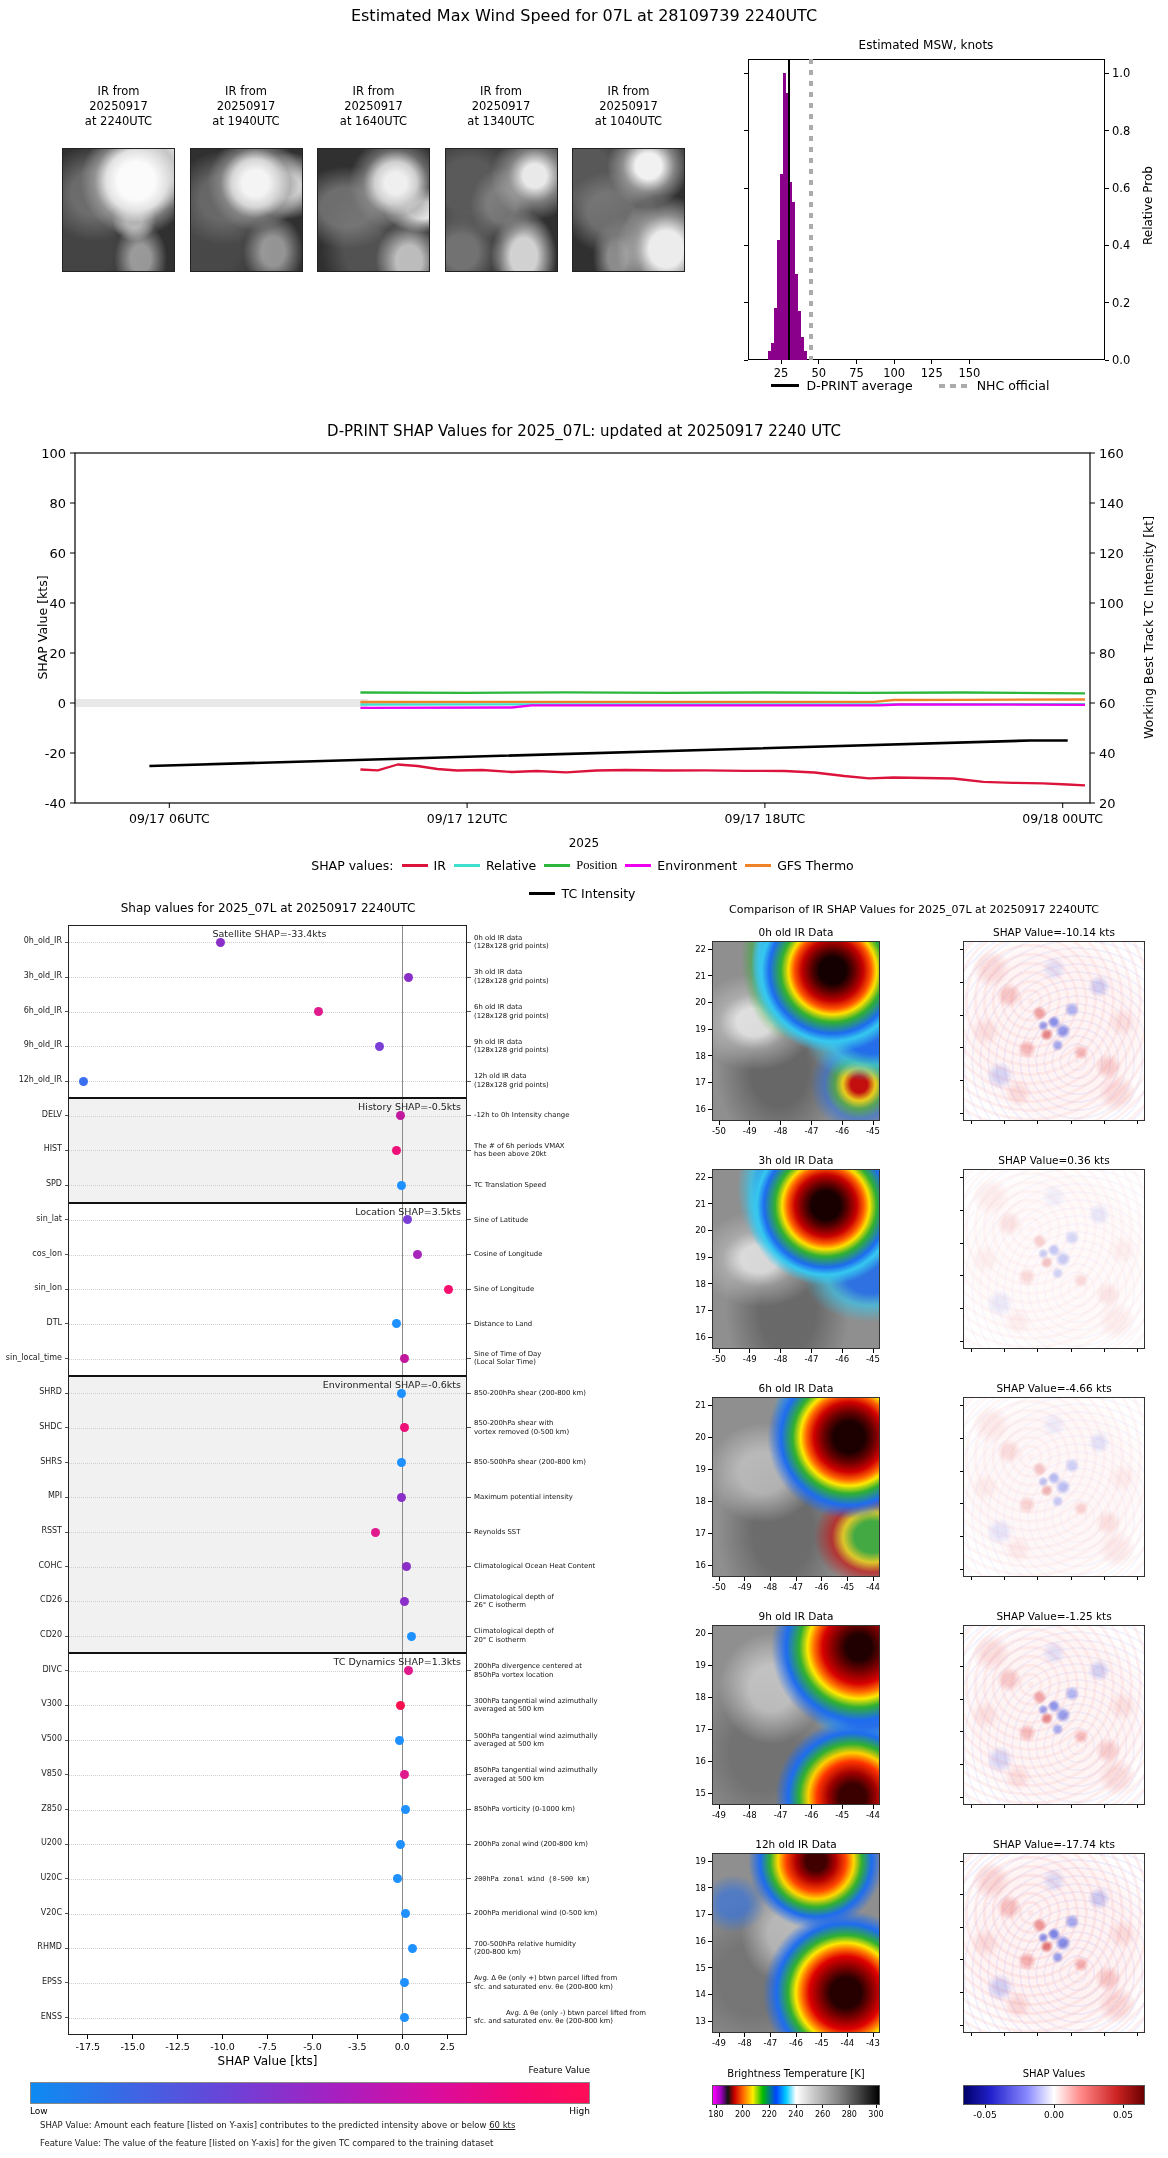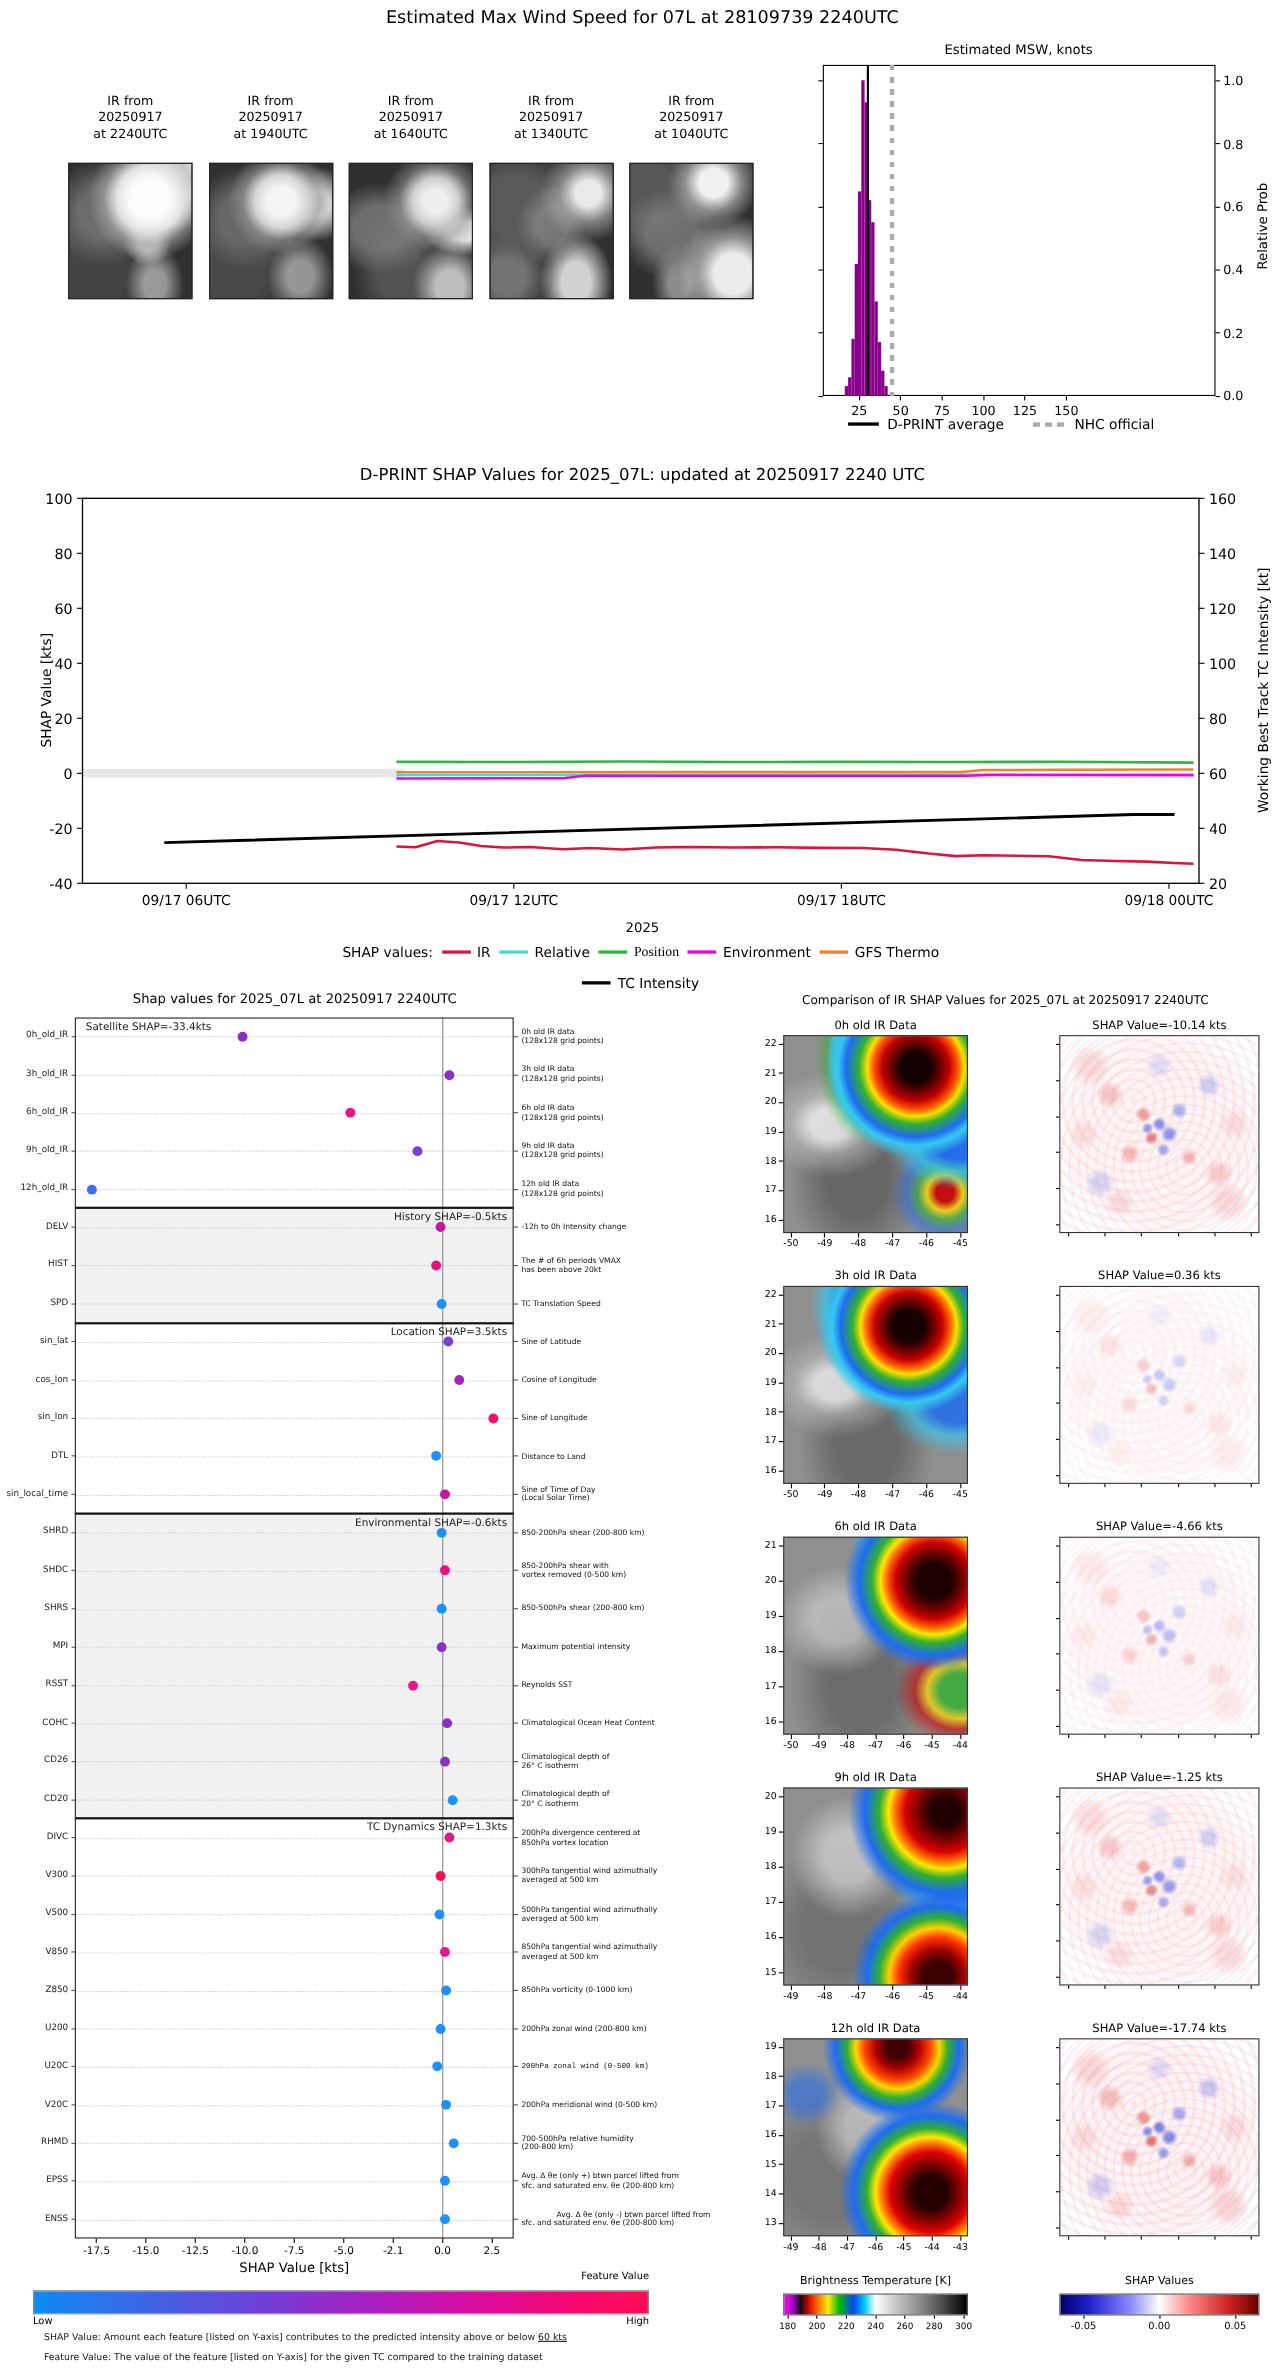--- a/index.html
+++ b/index.html
@@ -508,21 +508,21 @@
       <div style="position: relative;">sfc. and saturated env. θe (200-800 km)</div>
     </div>
     <div style="position: absolute; left: -10px; top: 2011.66px; width: 72px; text-align: right; font-size: 8px; color: rgb(34, 34, 34);">ENSS</div>
     <div style="position: absolute; left: 65px; top: 2017.16px; width: 3px; height: 1px; background: rgb(85, 85, 85);"></div>
     <div style="position: absolute; left: 467px; top: 2017.16px; width: 4px; height: 1px; background: rgb(85, 85, 85);"></div>
     <div style="position: absolute; left: 400.493px; top: 2013.16px; width: 9px; height: 9px; border-radius: 50%; background: rgb(30, 144, 255);"></div>
     <div style="position: absolute; left: 474px; top: 2009.06px; width: 175px; font-size: 6.9px; line-height: 1.22; color: rgb(17, 17, 17);">
       <div style="position: relative; margin-left: 32px;">Avg. Δ θe (only -) btwn parcel lifted from</div>
       <div style="position: relative;">sfc. and saturated env. θe (200-800 km)</div>
     </div>
-    <div style="position: absolute; left: 78px; top: 928px; width: 383px; text-align: left; font-size: 9.5px; color: rgb(34, 34, 34);">Satellite SHAP=-33.4kts</div>
+    <div style="position: absolute; left: 78px; top: 928px; width: 383px; text-align: center; font-size: 9.5px; color: rgb(34, 34, 34);">Satellite SHAP=-33.4kts</div>
     <div style="position: absolute; left: 68px; top: 1097.44px; width: 399px; height: 2px; background: rgb(17, 17, 17);"></div>
     <div style="position: absolute; left: 78px; top: 1101.44px; width: 383px; text-align: right; font-size: 9.5px; color: rgb(34, 34, 34);">History SHAP=-0.5kts</div>
     <div style="position: absolute; left: 68px; top: 1201.5px; width: 399px; height: 2px; background: rgb(17, 17, 17);"></div>
     <div style="position: absolute; left: 78px; top: 1205.5px; width: 383px; text-align: right; font-size: 9.5px; color: rgb(34, 34, 34);">Location SHAP=3.5kts</div>
     <div style="position: absolute; left: 68px; top: 1374.94px; width: 399px; height: 2px; background: rgb(17, 17, 17);"></div>
     <div style="position: absolute; left: 78px; top: 1378.94px; width: 383px; text-align: right; font-size: 9.5px; color: rgb(34, 34, 34);">Environmental SHAP=-0.6kts</div>
     <div style="position: absolute; left: 68px; top: 1652.44px; width: 399px; height: 2px; background: rgb(17, 17, 17);"></div>
     <div style="position: absolute; left: 78px; top: 1656.44px; width: 383px; text-align: right; font-size: 9.5px; color: rgb(34, 34, 34);">TC Dynamics SHAP=1.3kts</div>
     <div style="position: absolute; left: 68px; top: 925px; width: 399px; height: 1110px; border: 1.4px solid rgb(34, 34, 34); box-sizing: border-box; pointer-events: none;"></div>
     <div style="position: absolute; left: 87.2703px; top: 2035px; width: 1px; height: 4px; background: rgb(0, 0, 0);"></div>
@@ -531,21 +531,21 @@
     <div style="position: absolute; left: 112.703px; top: 2041px; width: 40px; text-align: center; font-size: 9.5px;">-15.0</div>
     <div style="position: absolute; left: 177.135px; top: 2035px; width: 1px; height: 4px; background: rgb(0, 0, 0);"></div>
     <div style="position: absolute; left: 157.635px; top: 2041px; width: 40px; text-align: center; font-size: 9.5px;">-12.5</div>
     <div style="position: absolute; left: 222.068px; top: 2035px; width: 1px; height: 4px; background: rgb(0, 0, 0);"></div>
     <div style="position: absolute; left: 202.568px; top: 2041px; width: 40px; text-align: center; font-size: 9.5px;">-10.0</div>
     <div style="position: absolute; left: 267px; top: 2035px; width: 1px; height: 4px; background: rgb(0, 0, 0);"></div>
     <div style="position: absolute; left: 247.5px; top: 2041px; width: 40px; text-align: center; font-size: 9.5px;">-7.5</div>
     <div style="position: absolute; left: 311.932px; top: 2035px; width: 1px; height: 4px; background: rgb(0, 0, 0);"></div>
     <div style="position: absolute; left: 292.432px; top: 2041px; width: 40px; text-align: center; font-size: 9.5px;">-5.0</div>
     <div style="position: absolute; left: 356.865px; top: 2035px; width: 1px; height: 4px; background: rgb(0, 0, 0);"></div>
-    <div style="position: absolute; left: 337.365px; top: 2041px; width: 40px; text-align: center; font-size: 9.5px;">-2.1</div>
+    <div style="position: absolute; left: 337.365px; top: 2041px; width: 40px; text-align: center; font-size: 9.5px;">-3.5</div>
     <div style="position: absolute; left: 401.797px; top: 2035px; width: 1px; height: 4px; background: rgb(0, 0, 0);"></div>
     <div style="position: absolute; left: 382.297px; top: 2041px; width: 40px; text-align: center; font-size: 9.5px;">0.0</div>
     <div style="position: absolute; left: 446.73px; top: 2035px; width: 1px; height: 4px; background: rgb(0, 0, 0);"></div>
     <div style="position: absolute; left: 427.23px; top: 2041px; width: 40px; text-align: center; font-size: 9.5px;">2.5</div>
   </div>
 <div class="abs" style="left:68px;top:2054px;width:399px;text-align:center;font-size:12px">SHAP Value [kts]</div>
 <div class="abs" style="left:370px;top:2065px;width:220px;text-align:right;font-size:9px">Feature Value</div>
 <div class="abs cb-feature" style="left:30px;top:2082px;width:560px;height:22px;border:1px solid #888;box-sizing:border-box"></div>
 <div class="abs" style="left:30px;top:2106px;font-size:9px">Low</div>
 <div class="abs" style="left:440px;top:2106px;width:150px;text-align:right;font-size:9px">High</div>

